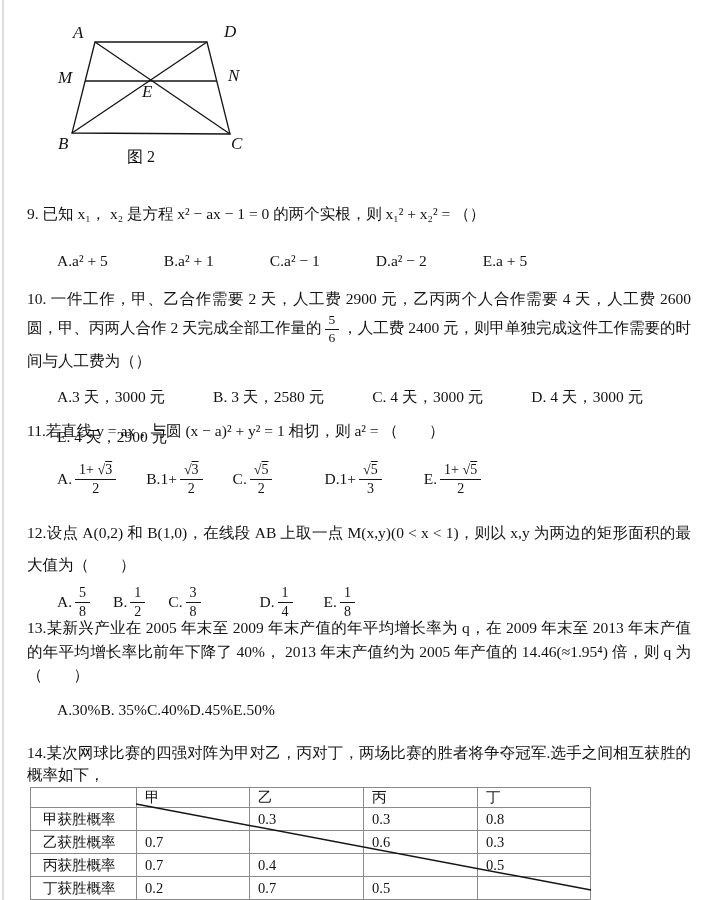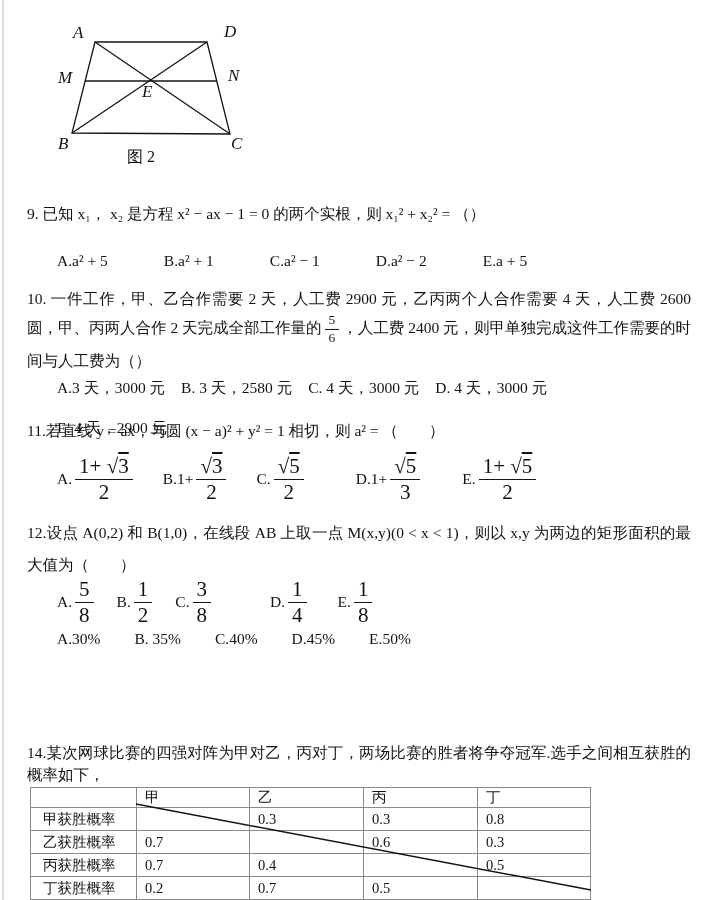--- a/index.html
+++ b/index.html
@@ -15,21 +15,21 @@
 
   
   .q{position:absolute;left:27px;width:664px;}
   .stem{font-size:15.5px;}
   .just{text-align:justify;}
   .mi{}
   .opts{display:flex;align-items:center;font-size:15.5px;padding-left:30px;}
   .opt{white-space:nowrap;display:inline-flex;align-items:center;}
 
   .frac{display:inline-flex;flex-direction:column;vertical-align:middle;text-align:center;
-        margin:0 3px;line-height:1.08;font-size:21px;}
+        margin:0 3px;line-height:1.08;font-size:14px;}
   .frac .fn{display:block;border-bottom:1px solid #141414;padding:0 4px 1px;}
   .frac .fd{display:block;padding:1px 4px 0;}
   .stem .frac{font-size:13.5px;}
   .ov{text-decoration:overline;}
 
   
   .ptable{position:absolute;left:30px;top:787px;width:562px;height:110px;}
   table.grid{border-collapse:collapse;width:561px;table-layout:fixed;}
   .grid td{border:1px solid #8a8a8a;font-size:14.5px;padding:0 0 0 8px;overflow:hidden;
            font-weight:normal;text-align:left;}
@@ -87,21 +87,21 @@
           <span class="mi">a + 5</span>
         </span>
     </div>
   </div>
 
   <div class="q" style="top:284px">
     <div class="stem just" style="line-height:29px"><span>10. 一件工作，甲、乙合作需要 2 天，人工费 2900 元，乙丙两个人合作需要 4 天，人工费 2600 圆，甲、丙两人合作 2 天完成全部工作量的</span><span class="frac">
           <span class="fn"><span>5</span></span>
           <span class="fd"><span>6</span></span>
         </span><span>，人工费 2400 元，则甲单独完成这件工作需要的时间与人工费为（）</span></div>
-    <div class="opts" style="margin-top:3px;gap:16px">
+    <div class="opts" style="margin-top:12px;gap:48px">
       <span class="opt">
           <span>A.3 天，3000 元</span>
         </span>
       <span class="opt">
           <span>B. 3 天，2580 元</span>
         </span>
       <span class="opt">
           <span>C. 4 天，3000 元</span>
         </span>
       <span class="opt">
@@ -193,21 +193,22 @@
           <span>E.  </span>
           <span class="frac">
             <span class="fn"><span>1</span></span>
             <span class="fd"><span>8</span></span>
           </span>
         </span>
     </div>
   </div>
 
   <div class="q" style="top:616px">
-    <div class="opts" style="margin-top:14px;gap:34px">
+    <div class="stem just" style="line-height:23.5px"><span>13.某新兴产业在 2005 年末至 2009 年末产值的年平均增长率为 </span><span class="mi">q</span><span>，在 2009 年末至 2013 年末产值的年平均增长率比前年下降了 40%， 2013 年末产值约为 2005 年产值的 14.46</span><span class="mi">(≈1.95⁴)</span><span> 倍，则 </span><span class="mi">q</span><span> 为（　　）</span></div>
+    <div class="opts" style="margin-top:14px;">
       <span class="opt">
           <span>A.30%</span>
         </span>
       <span class="opt">
           <span>B. 35%</span>
         </span>
       <span class="opt">
           <span>C.40%</span>
         </span>
       <span class="opt">

